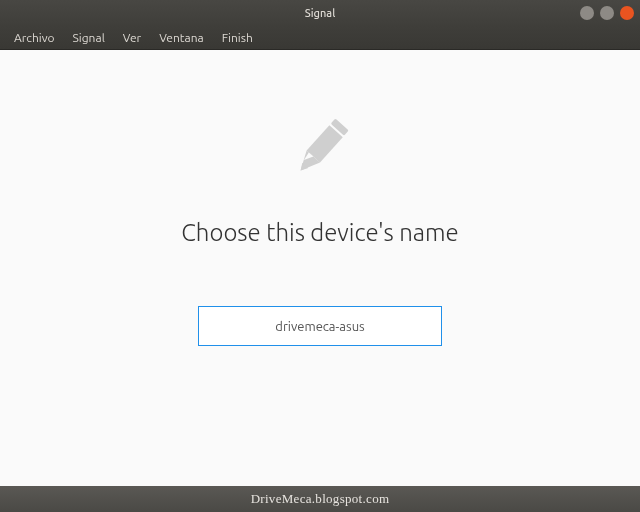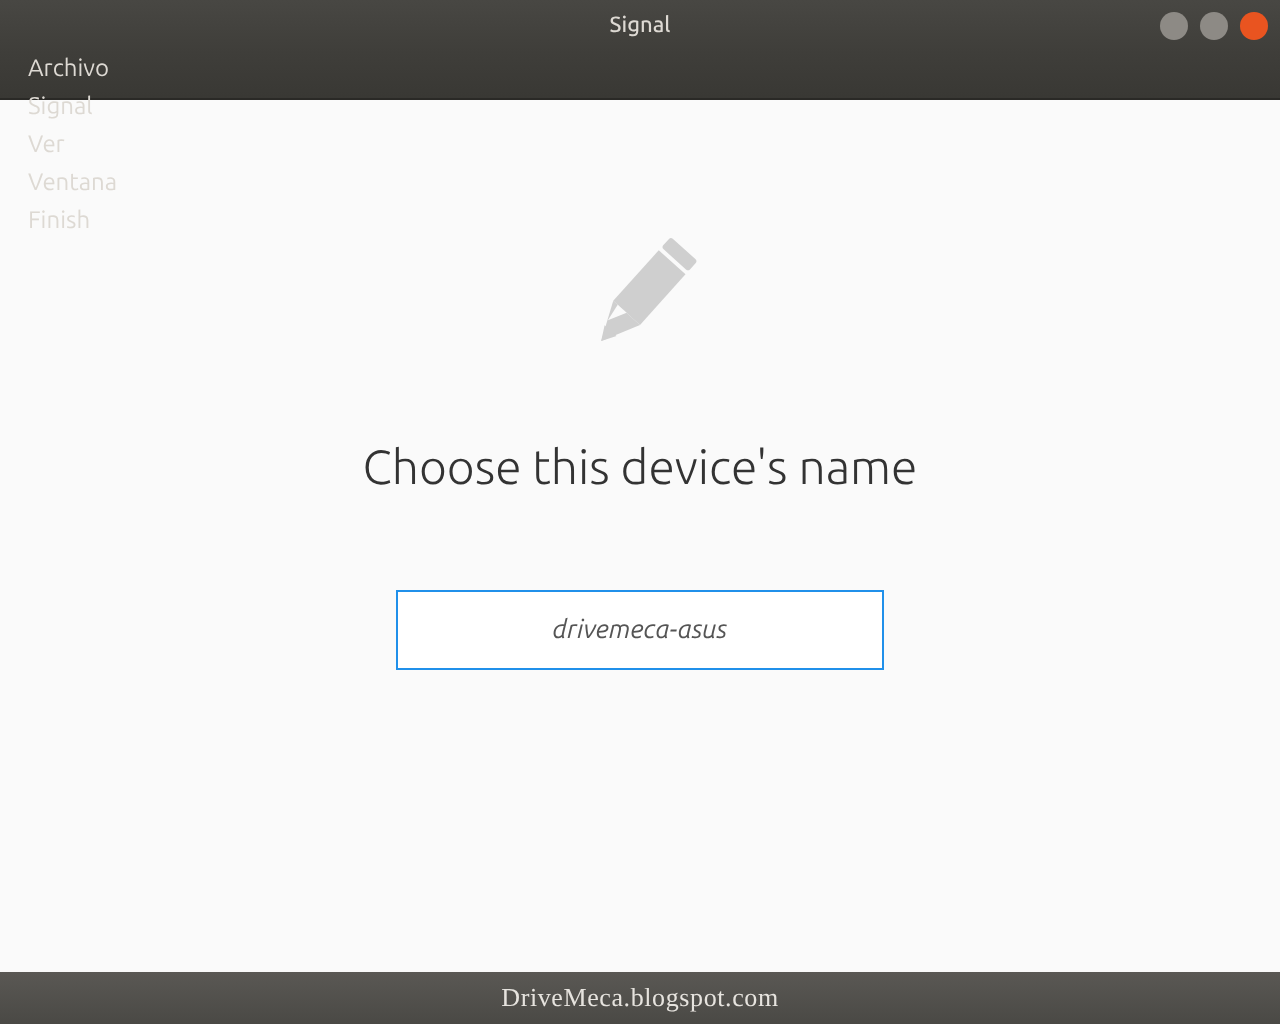--- a/index.html
+++ b/index.html
@@ -41,60 +41,58 @@
       font-size: 9px;
       color: rgba(0,0,0,0.5);
     }
     .btn-min { background: #8d8a85; }
     .btn-max { background: #8d8a85; }
     .btn-close { background: #e95420; }
     .menubar {
       height: 24px;
       background: linear-gradient(to bottom, #3f3e3a, #393834);
       display: flex;
-      align-items: flex-start;
+      align-items: center;
       padding: 0 6px;
       gap: 2px;
       color: #ddd9d3;
       font-size: 12px;
       border-bottom: 1px solid #2a2926;
-      flex-direction: column;
     }
     .menu-item {
       padding: 2px 8px;
       cursor: pointer;
     }
     .content {
       height: 436px;
       background: #fafafa;
       display: flex;
       flex-direction: column;
       align-items: center;
       padding-top: 60px;
     }
     .pencil-icon {
       margin-bottom: 28px;
     }
     .heading {
       font-size: 24px;
       font-weight: 300;
       color: #333;
-      margin-bottom: 48px;
+      margin-bottom: 60px;
     }
     .device-input {
       width: 244px;
       height: 40px;
       border: 1px solid #2090ea;
       background: #fff;
       text-align: center;
       font-size: 13px;
       color: #555;
       outline: none;
       font-family: inherit;
-      font-style: italic;
     }
     .finish-btn {
       width: 244px;
       height: 40px;
       background: #2090ea;
       border: none;
       color: #fff;
       font-size: 13px;
       font-weight: 400;
       cursor: pointer;

